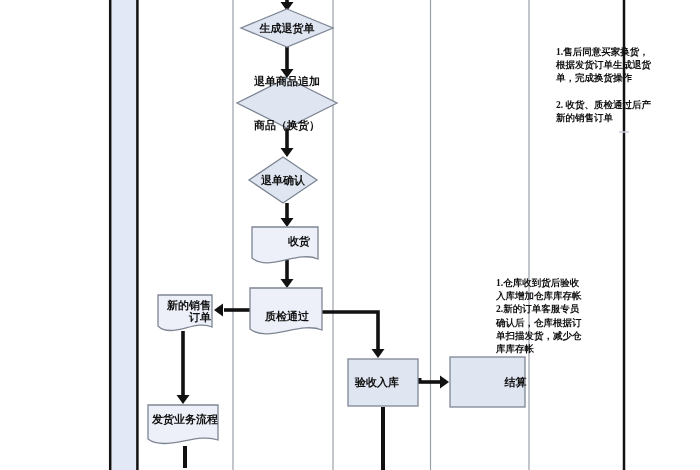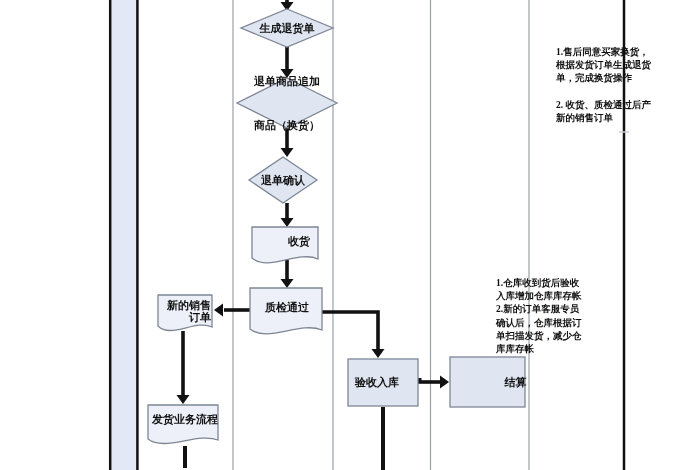--- a/index.html
+++ b/index.html
@@ -113,21 +113,21 @@
 
   <div class="label" style="left:237px; top:84px; width:100px; height:38px;gap:32px;">
     <div>退单商品追加</div>
     <div>商品（换货）</div>
   </div>
 
   <div class="label" style="left:251px; top:162px; width:64px; height:36px;">退单确认</div>
 
   <div class="label" style="left:254px; top:228px; width:74px; height:26px;margin-left:8px;">收货</div>
 
-  <div class="label" style="left:252px; top:291px; width:70px; height:32px;">质检通过</div>
+  <div class="label" style="left:252px; top:300px; width:70px; height:32px;">质检通过</div>
 
   <div class="label" style="left:159px; top:296px; width:52px; height:30px;text-align:right;">新的销售订单</div>
 
   <div class="label" style="left:150px; top:407px; width:70px; height:24px;">发货业务流程</div>
 
   <div class="label" style="left:344px; top:361px; width:66px; height:42px;">验收入库</div>
 
   <div class="label" style="left:452px; top:359px; width:71px; height:46px;padding-left:28px;">结算</div>
 
   <div class="annotation" style="left:528px; top:46px; width:96px;margin-left:28px;">

